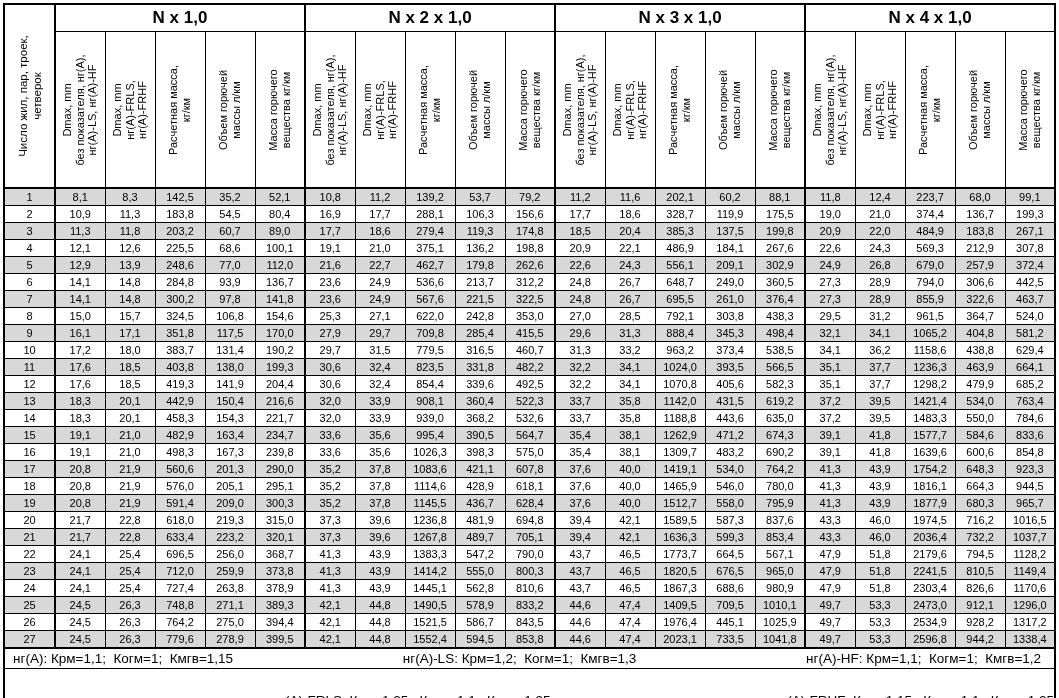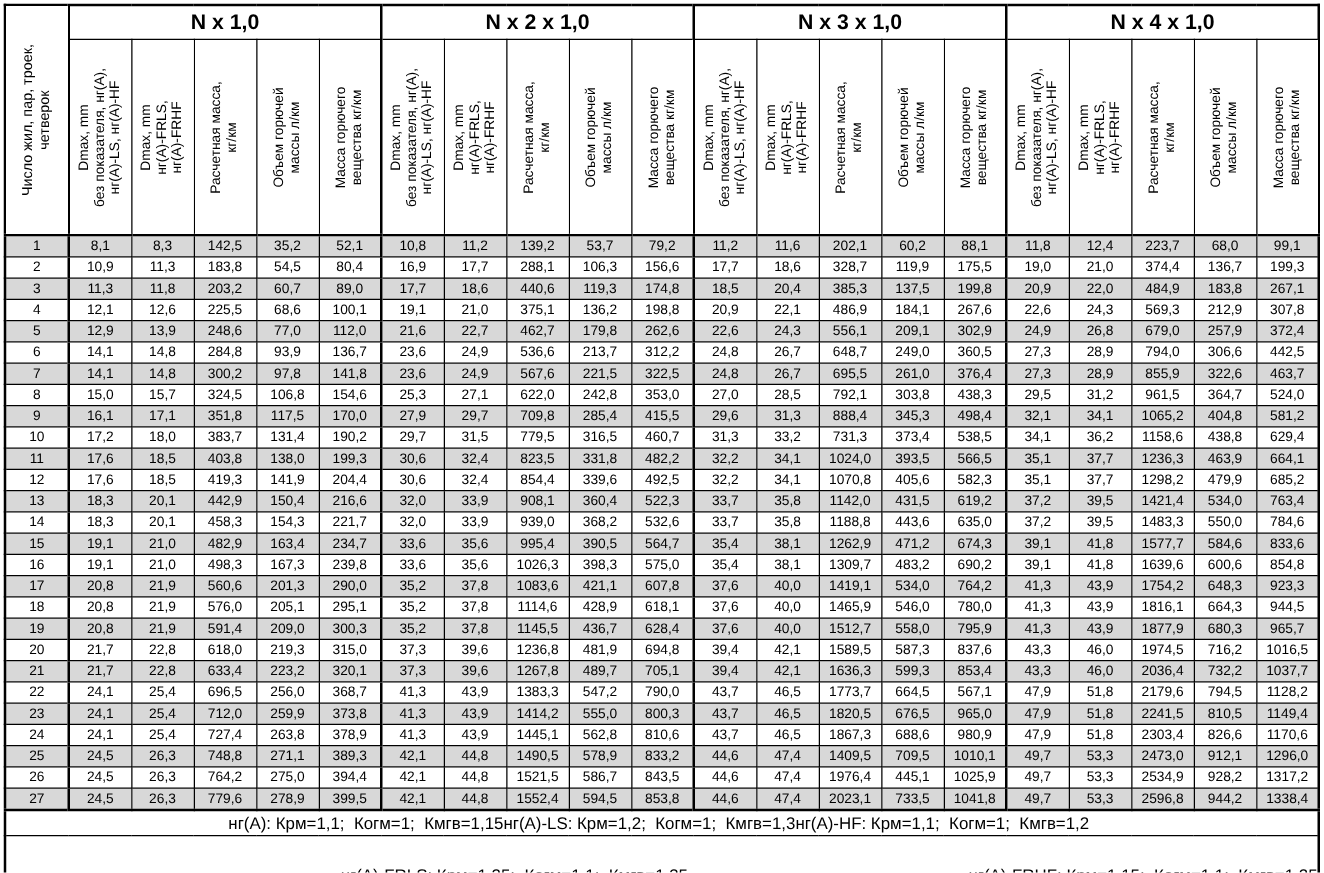--- a/index.html
+++ b/index.html
@@ -27,21 +27,21 @@
     text-align:center;white-space:pre-line;
     font-size:11px;line-height:1.18;
   }
   .vtext.h3{width:150px;height:48px;}
   .vtext.cornertxt{width:178px;height:49px;font-size:11.5px;}
   tbody td{height:16px;font-size:11px;text-align:center;vertical-align:middle;}
   tbody tr.odd td{background:#d8d8d8;}
   .gs{border-left:2px solid #000 !important;}
   tfoot td{height:19px;font-size:13.5px;vertical-align:middle;background:#fff;}
   tfoot tr:first-child td{border-top:2px solid #000;}
-  .f1-inner{display:flex;justify-content:center;padding:0 13px 0 8px;}
+  .f1-inner{display:flex;justify-content:space-between;padding:0 13px 0 8px;}
   .f1-inner span{white-space:pre;}
   .f2-inner{display:flex;margin-top:24px;}
   .f2-left{width:53%;text-align:right;white-space:pre;}
   .f2-right{width:47%;text-align:right;padding-left:20px;white-space:pre;}
 </style>
 </head>
 <body>
 
 <div class="wrap">
   <table>
@@ -219,21 +219,21 @@
         </tr>
         <tr class="odd">
           <td>3</td>
           <td class="gs">11,3</td>
           <td>11,8</td>
           <td>203,2</td>
           <td>60,7</td>
           <td>89,0</td>
           <td class="gs">17,7</td>
           <td>18,6</td>
-          <td>440,6</td>
+          <td>279,4</td>
           <td>119,3</td>
           <td>174,8</td>
           <td class="gs">18,5</td>
           <td>20,4</td>
           <td>385,3</td>
           <td>137,5</td>
           <td>199,8</td>
           <td class="gs">20,9</td>
           <td>22,0</td>
           <td>484,9</td>
@@ -385,21 +385,21 @@
           <td>383,7</td>
           <td>131,4</td>
           <td>190,2</td>
           <td class="gs">29,7</td>
           <td>31,5</td>
           <td>779,5</td>
           <td>316,5</td>
           <td>460,7</td>
           <td class="gs">31,3</td>
           <td>33,2</td>
-          <td>731,3</td>
+          <td>963,2</td>
           <td>373,4</td>
           <td>538,5</td>
           <td class="gs">34,1</td>
           <td>36,2</td>
           <td>1158,6</td>
           <td>438,8</td>
           <td>629,4</td>
         </tr>
         <tr class="odd">
           <td>11</td>

